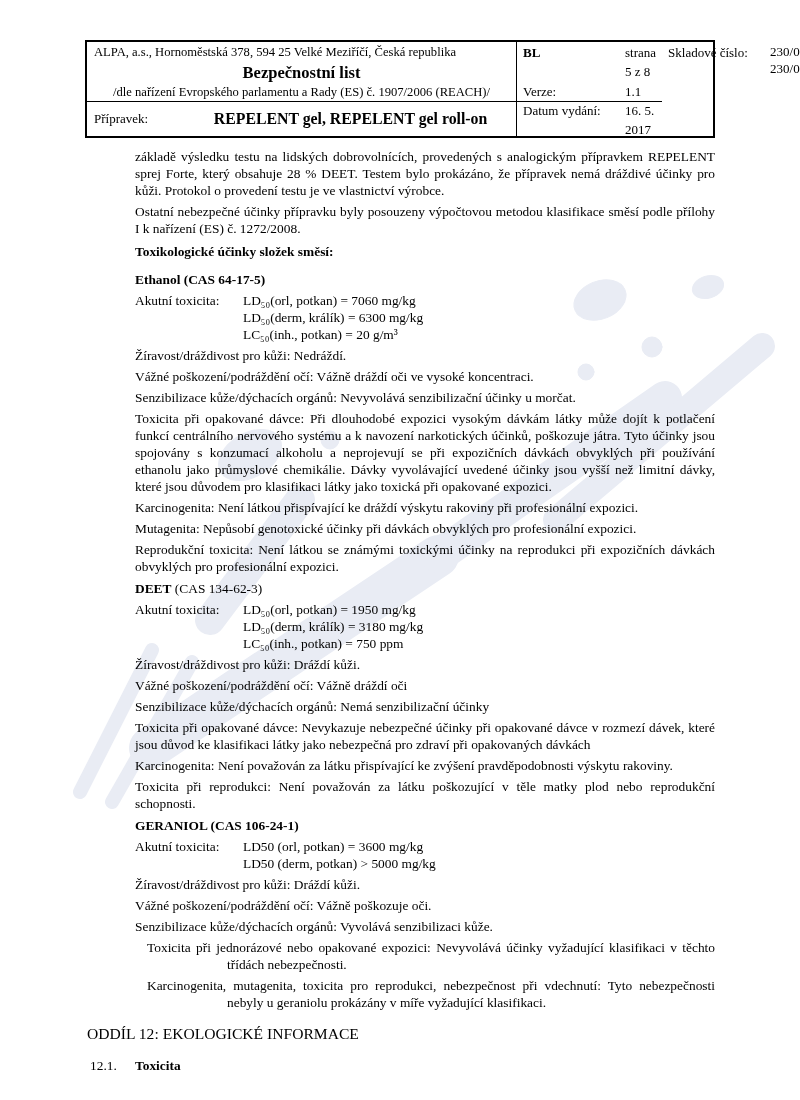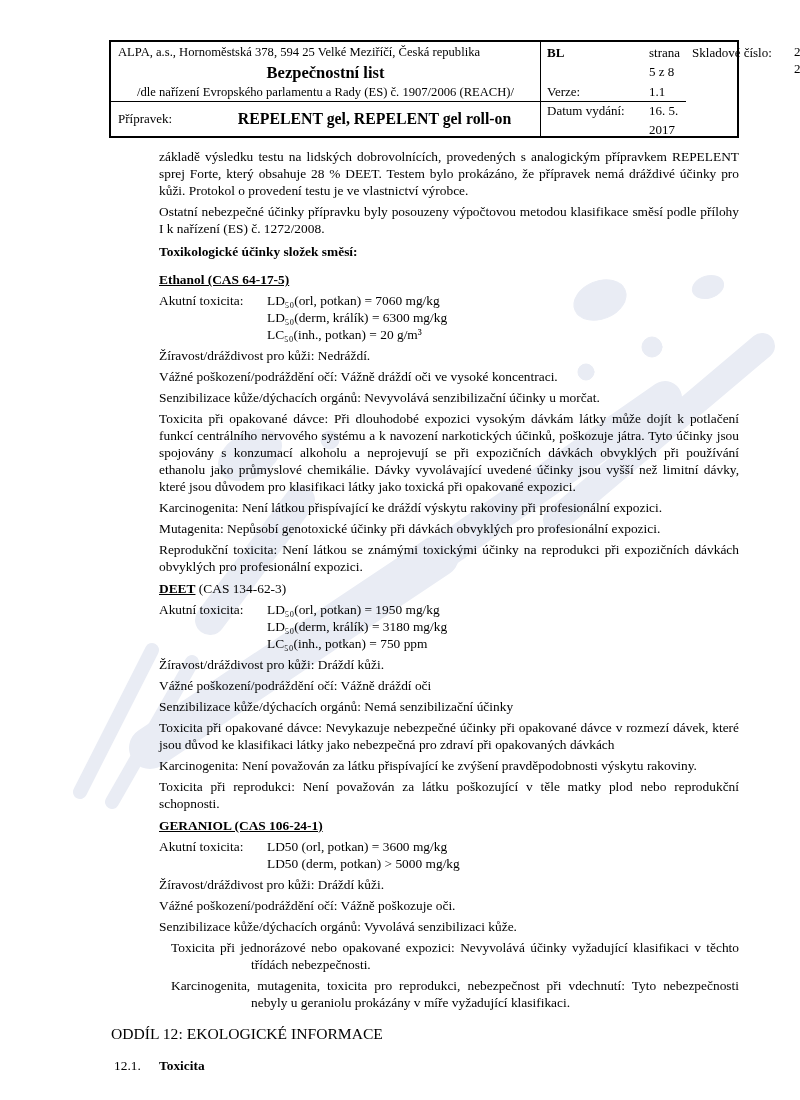--- a/index.html
+++ b/index.html
@@ -2,21 +2,20 @@
 <html><head>
 <meta charset="utf-8">
 <style>
   * { margin:0; padding:0; box-sizing:border-box; }
   html,body { background:#ffffff; }
   .page {
     position:relative; width:800px; height:1100px; margin:0 auto;
     background:#ffffff; overflow:hidden; color:#000;
     font-family:"Liberation Serif","DejaVu Serif",serif;
     font-size:13.4px;
-    padding-left:24px;
   }
   .watermark { position:absolute; left:0; top:0; z-index:0; pointer-events:none; }
   .layer { position:relative; z-index:1; }
 
   
   .hdr {
     position:absolute; left:85px; top:40px; width:630px;
     border:2px solid #000; display:grid; grid-template-columns:430px 1fr;
     background:transparent;
   }
@@ -34,21 +33,21 @@
   .meta-label { width:102px; flex:none; }
   .bold { font-weight:bold; }
   .hr-bottom { flex:1; padding:1px 6px; }
   .stock-vals div { line-height:17px; }
 
   
   .content { position:absolute; left:135px; top:148px; width:580px; }
   .content p { text-align:justify; line-height:17px; margin:0 0 4px; }
   .tox-title { font-weight:bold; font-size:13.4px; margin:7px 0 12px; }
   .substance-head { font-size:13.4px; margin:6px 0 4px; }
-  .substance-head .nb { font-weight:bold;text-decoration:underline; }
+  .substance-head .nb { font-weight:bold; }
   .acute { display:flex; margin:0 0 4px; }
   .acute-label { width:108px; flex:none; line-height:17px; }
   .acute-values { flex:1; }
   .acute-values div { line-height:17px; }
   p.hang { padding-left:80px; text-indent:-80px;margin-left:12px; }
   .sec12 { font-weight:normal; font-size:15.6px; margin:14px 0 0 -48px; }
   .sub121 { display:flex; margin:15px 0 0 -45px; }
   .sub-num { width:45px; flex:none; }
   .sub-label { font-weight:bold; }
 </style>

